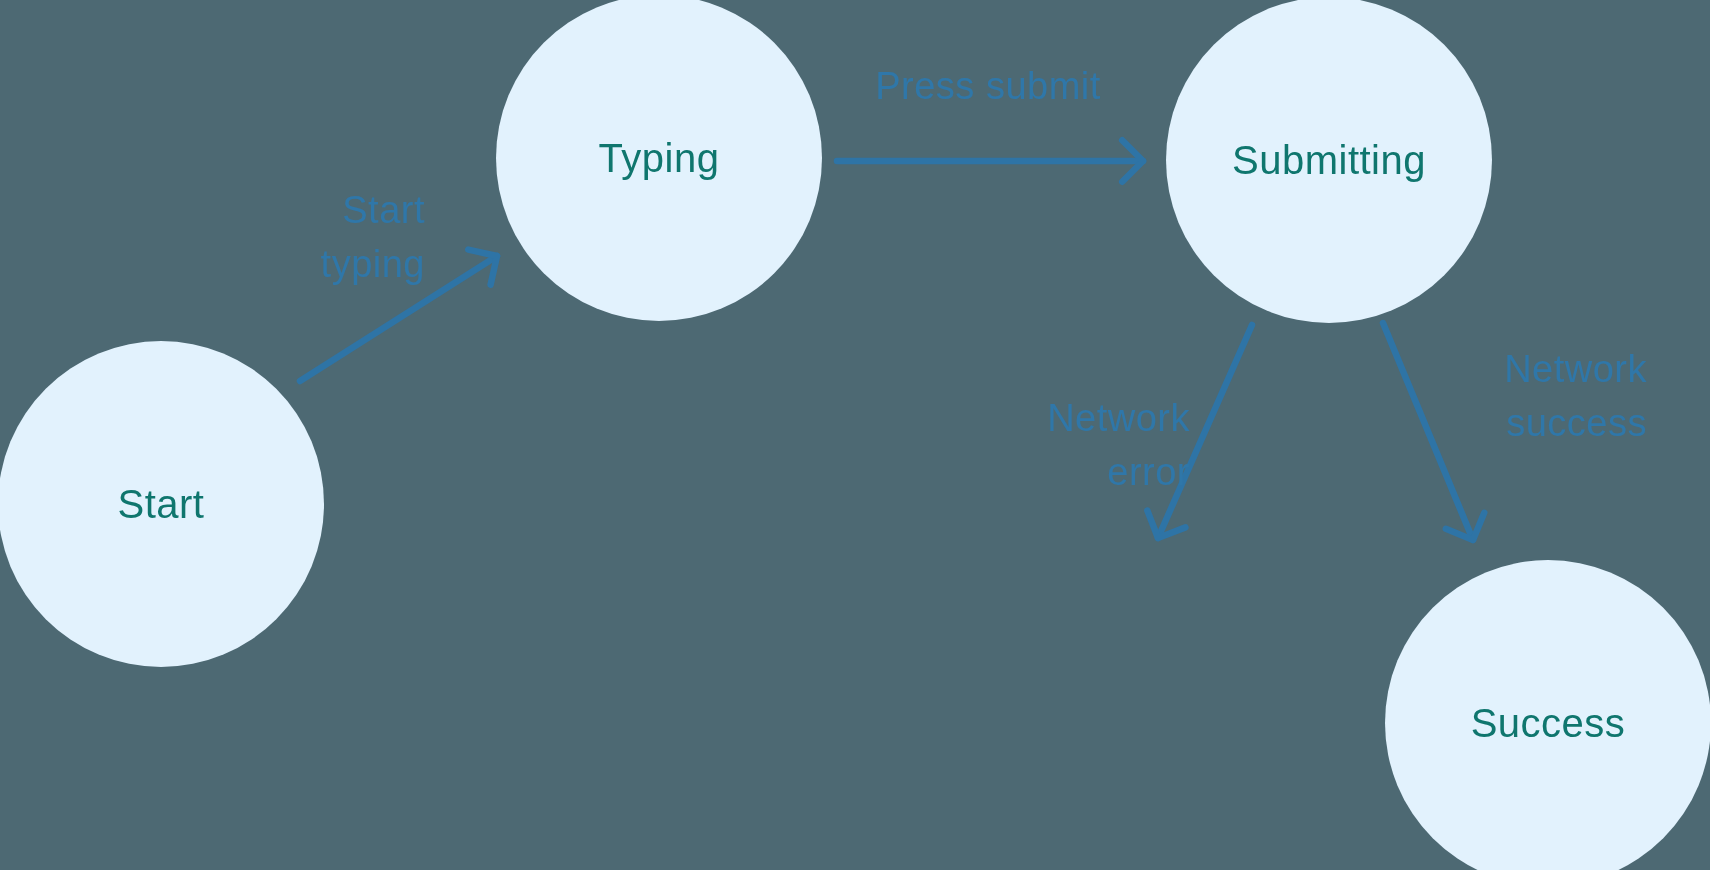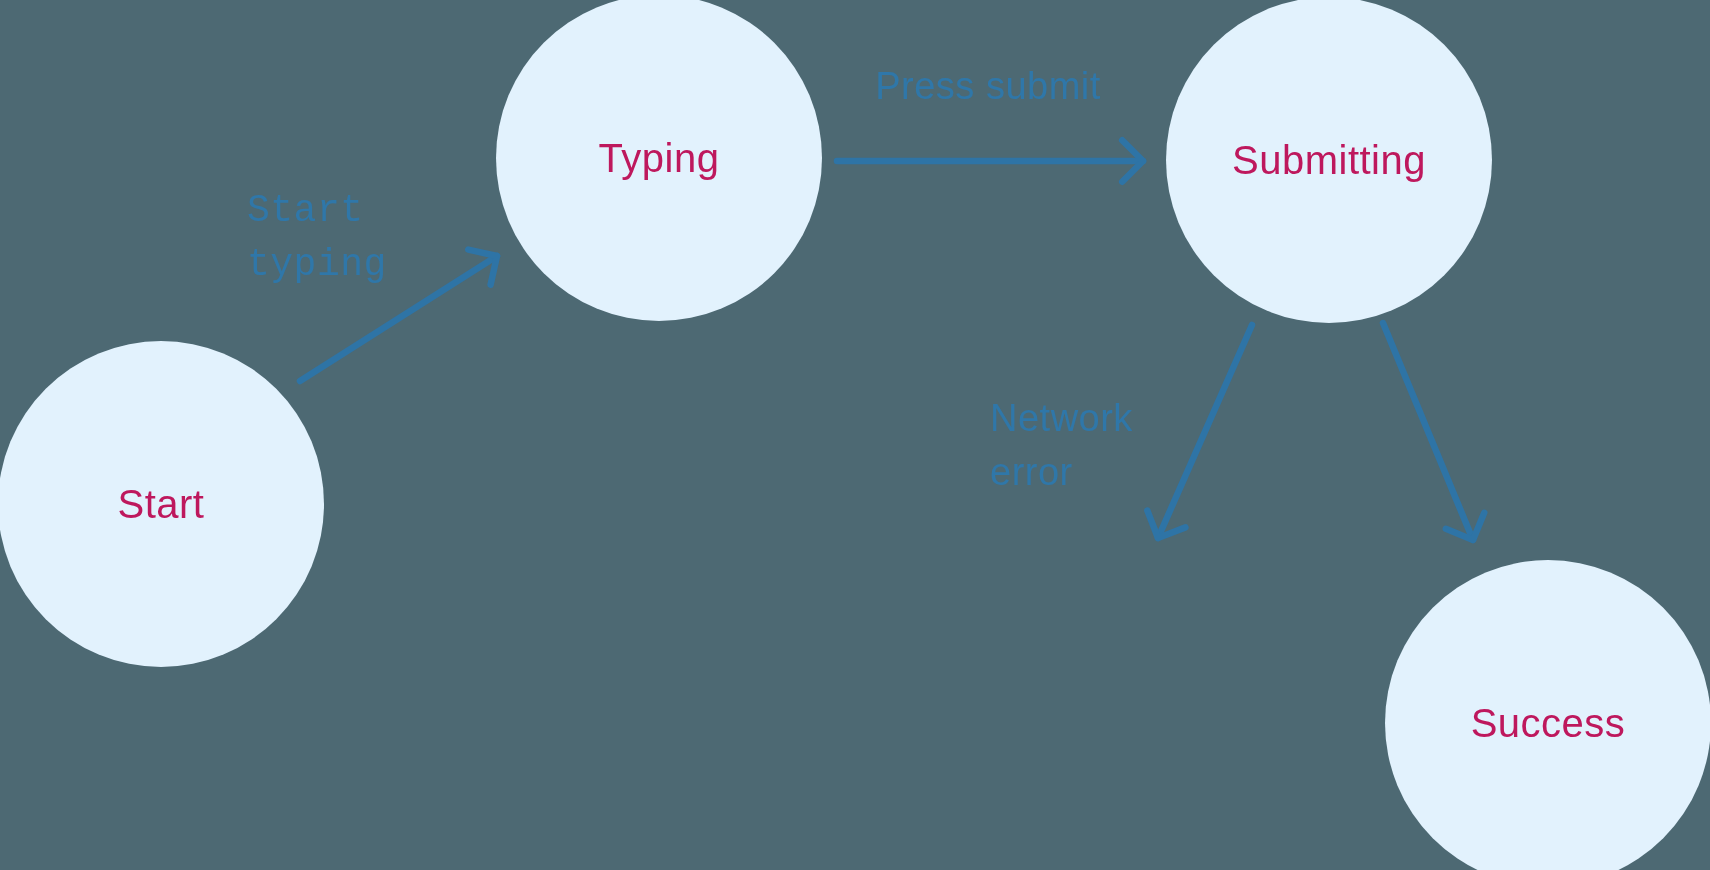--- a/index.html
+++ b/index.html
@@ -27,40 +27,40 @@
     position: absolute;
     width: 326px;
     height: 326px;
     border-radius: 50%;
     background: #e2f2fd;
     display: flex;
     align-items: center;
     justify-content: center;
   }
   .node-label {
-    color: #be185d;
+    color: #0f766e;
     font-size: 40px;
     letter-spacing: 0.5px;
     white-space: nowrap;
   }
   .edge-label {
     position: absolute;
     transform: translate(-50%, -50%);
     color: #2f77a9;
     font-size: 38px;
     line-height: 1.42;
     letter-spacing: 0.5px;
-    text-align: left;
+    text-align: right;
   }
   .node-empty      { left: -2px;   top: 341px; }
   .node-typing     { left: 496px;  top: -5px;  }
   .node-submitting { left: 1166px; top: -3px;  }
   .node-error      { left: 924px;  top: 545px; }
   .node-success    { left: 1385px; top: 560px; text-align: right; }
-  .label-start-typing    { left: 332px;  top: 238px; width: 170px; font-family: Liberation Mono, monospace; }
+  .label-start-typing    { left: 340px;  top: 238px; width: 170px; }
   .label-press-submit    { left: 988px;  top: 87px;  white-space: nowrap; }
   .label-network-error   { left: 1090px; top: 398px; width: 200px; margin-top: 48px; }
   .label-network-success { left: 1547px; top: 397px; width: 200px; }
 </style>
 </head>
 <body>
 
 <div class="stage">
 
   <svg class="edges-layer" viewBox="0 0 1710 870" xmlns="http://www.w3.org/2000/svg">
@@ -91,14 +91,15 @@
   <div class="node node-success">
     <span class="node-label">Success</span>
   </div>
 
   <div class="edge-label label-start-typing">Start typing</div>
 
   <div class="edge-label label-press-submit">Press submit</div>
 
   <div class="edge-label label-network-error">Network error</div>
 
+  <div class="edge-label label-network-success">Network success</div>
 
 </div>
 
 </body></html>

